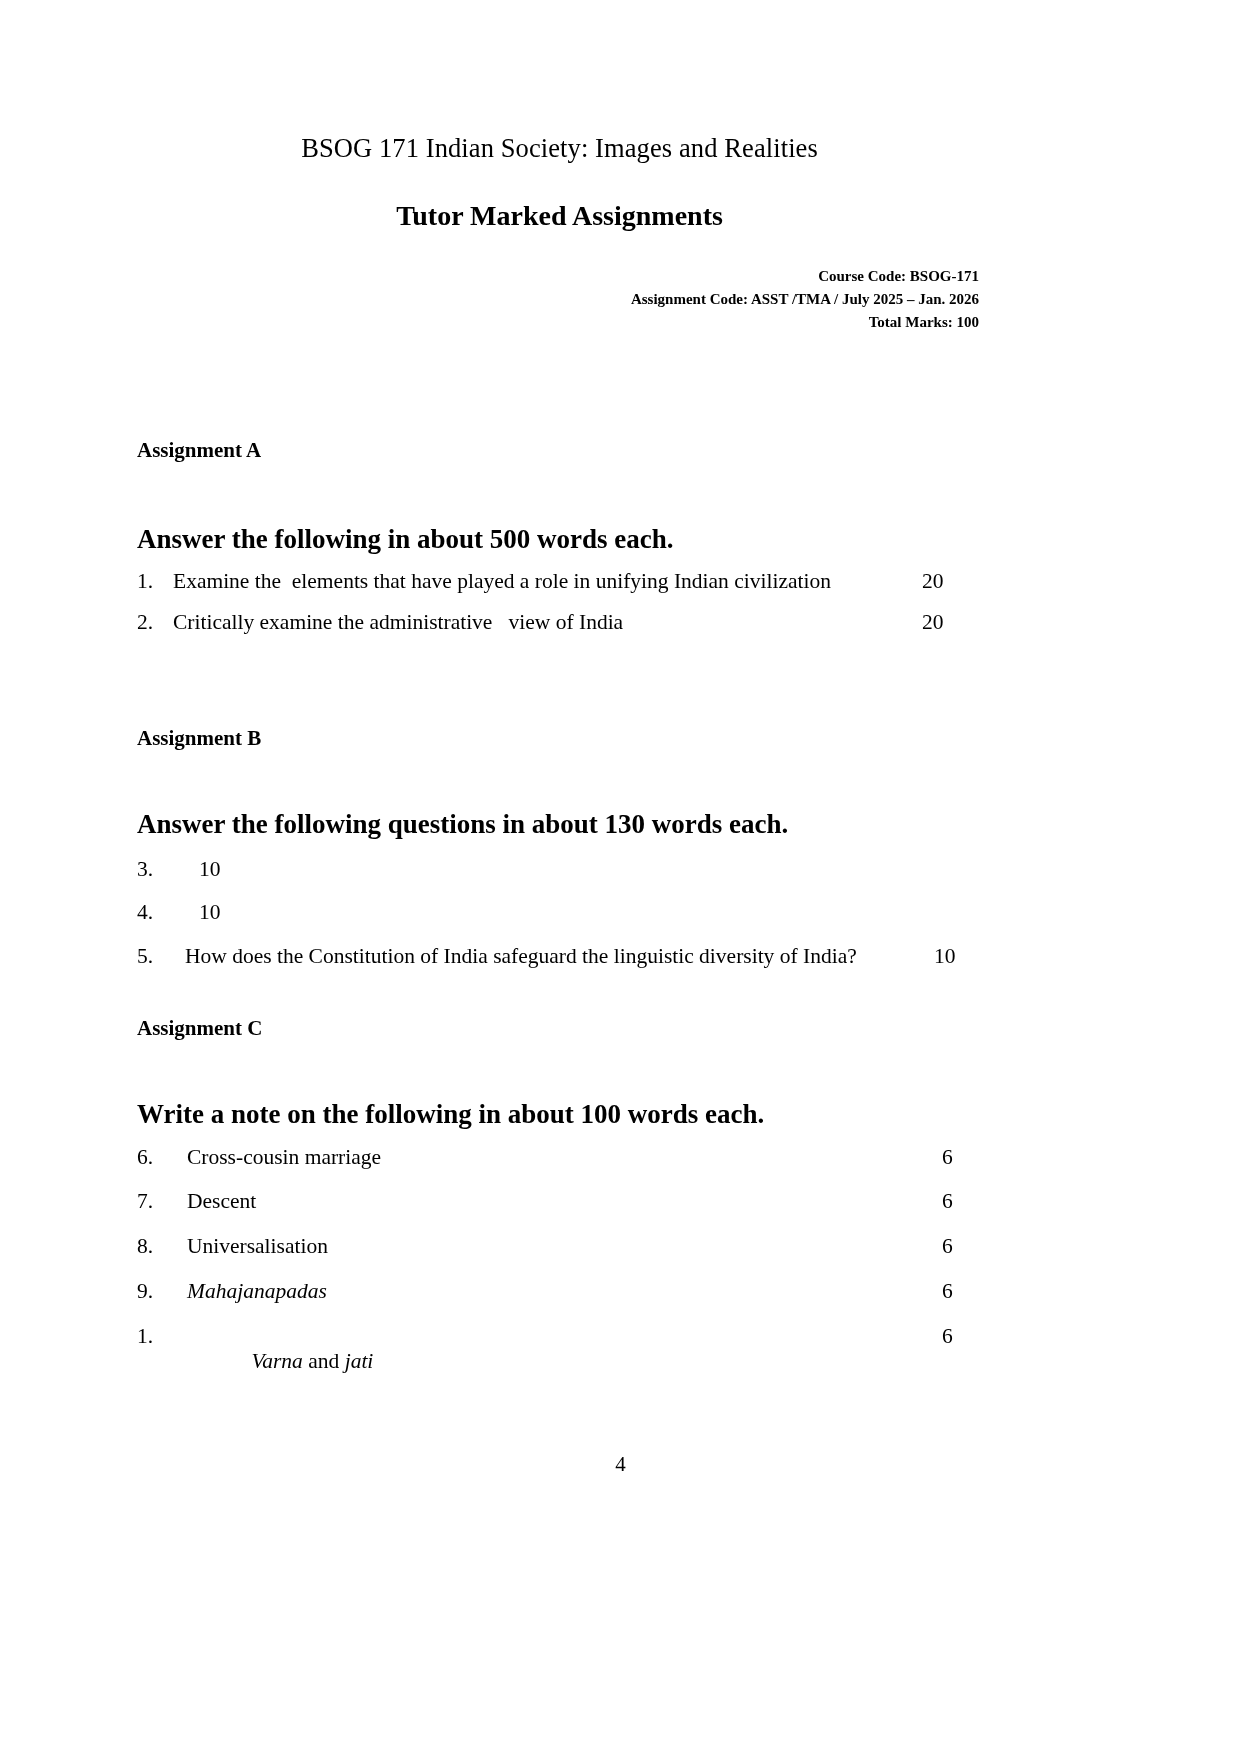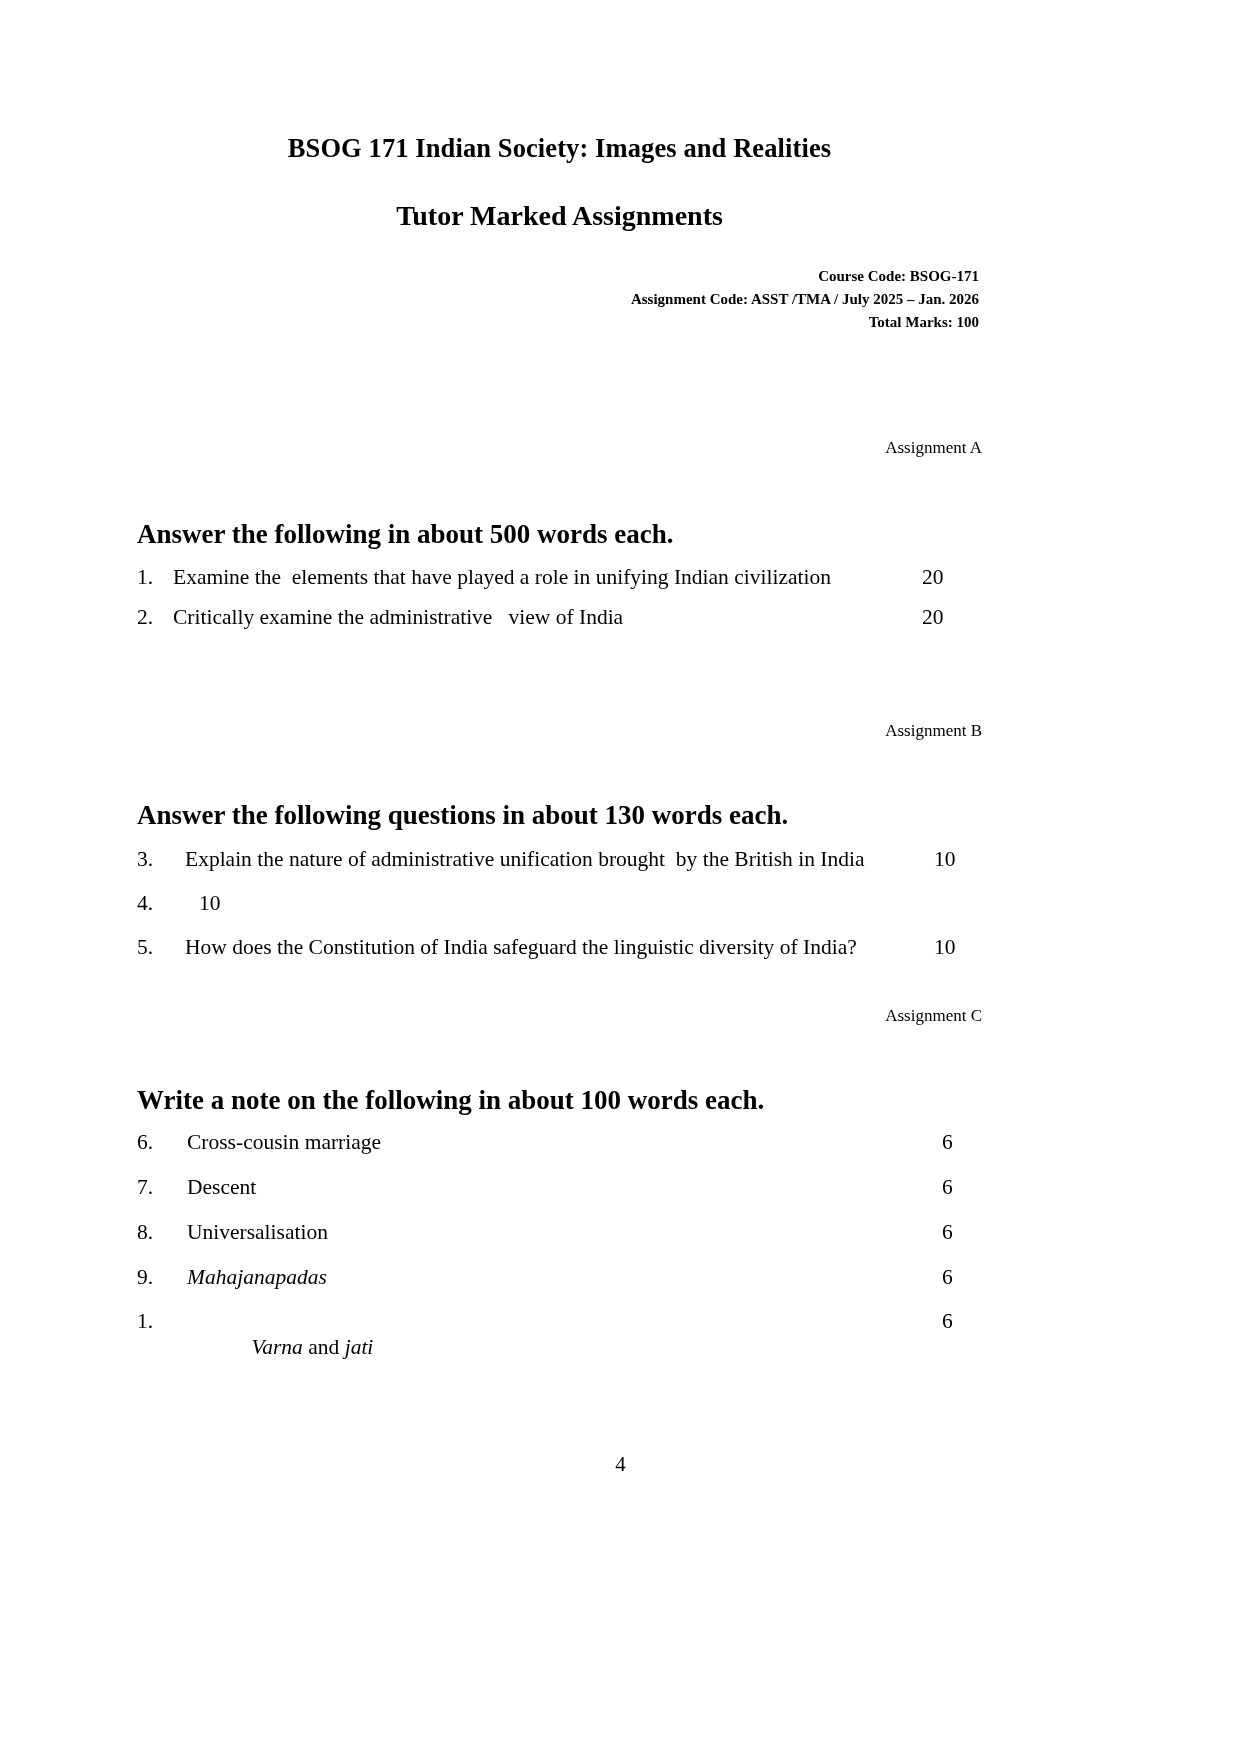--- a/index.html
+++ b/index.html
@@ -23,21 +23,21 @@
   .content {
     position: absolute;
     left: 137px;
     top: 0;
     width: 845px;
   }
 
   
   .doc-title {
     text-align: center;
-    font-weight: bold;
+    font-weight: normal;
     font-size: 26.5px;
     letter-spacing: 0.1px;
     margin: 0;
     padding-top: 133px;
     line-height: 1.2;
   }
   .doc-subtitle {
     text-align: center;
     font-weight: bold;
     font-size: 28px;
@@ -51,23 +51,23 @@
     font-size: 15px;
     line-height: 1.52;
     margin: 0;
     padding-top: 33px;
     padding-right: 3px;
   }
   .meta-line { display: block; white-space: pre; }
 
   
   .section-heading {
-    text-align: right;
-    font-weight: normal;
-    font-size: 17px;
+    text-align: left;
+    font-weight: bold;
+    font-size: 21px;
     margin: 0;
     line-height: 1.2;
   }
   .heading-a  { padding-top: 104px; }
   .heading-b  { padding-top: 90px; }
   .heading-c  { padding-top: 46px; }
 
   .instruction {
     font-weight: bold;
     font-size: 27px;
@@ -173,21 +173,20 @@
     </section>
 
     <section class="sec-b">
       <h3 class="section-heading heading-b">Assignment B</h3>
 
       <p class="instruction instr-b">Answer the following questions in about 130 words each.</p>
 
       <ol class="qlist gap-b">
         <li class="qrow">
           <span class="qnum">3.</span>
-          <span class="qtext">Explain the nature of administrative unification brought  by the British in India</span>
           <span class="qmarks">10</span>
         </li>
         <li class="qrow">
           <span class="qnum">4.</span>
           <span class="qmarks">10</span>
         </li>
         <li class="qrow">
           <span class="qnum">5.</span>
           <span class="qtext">How does the Constitution of India safeguard the linguistic diversity of India?</span>
           <span class="qmarks">10</span>

